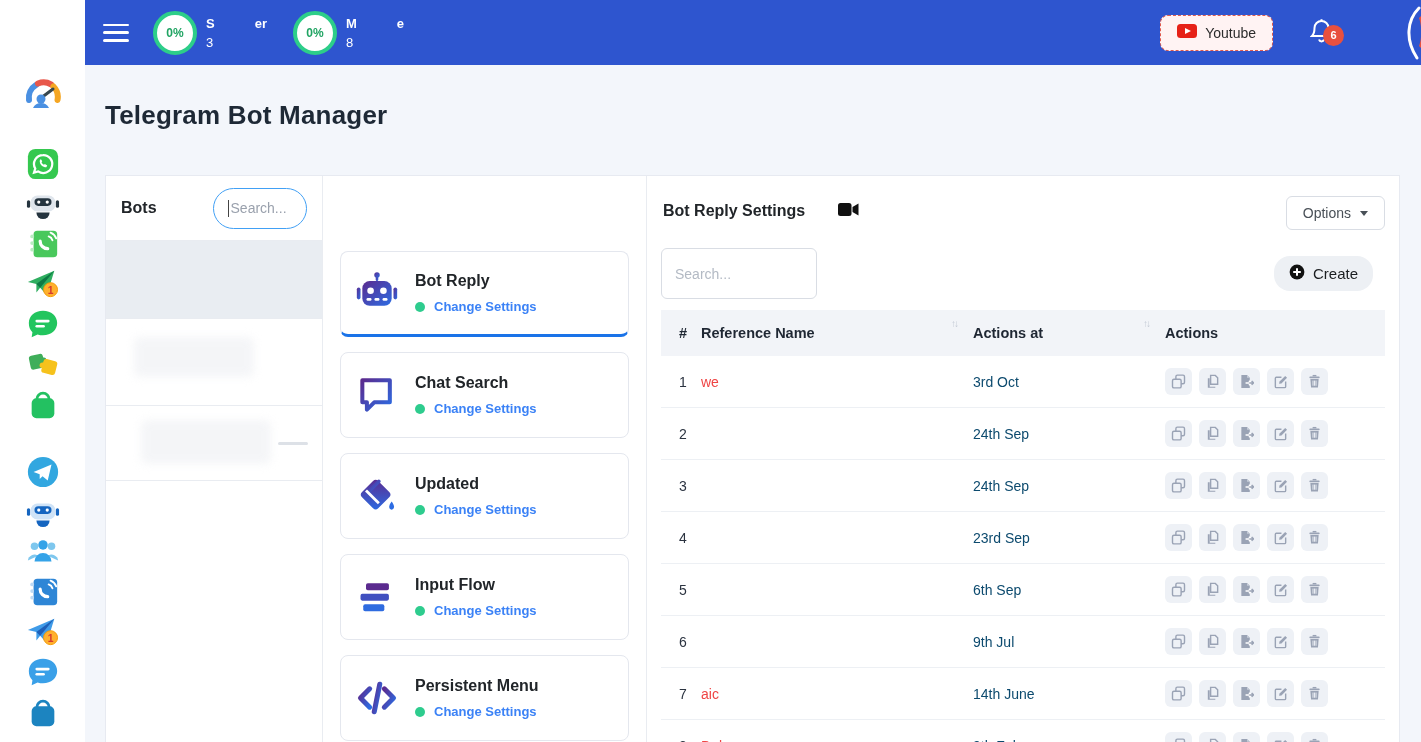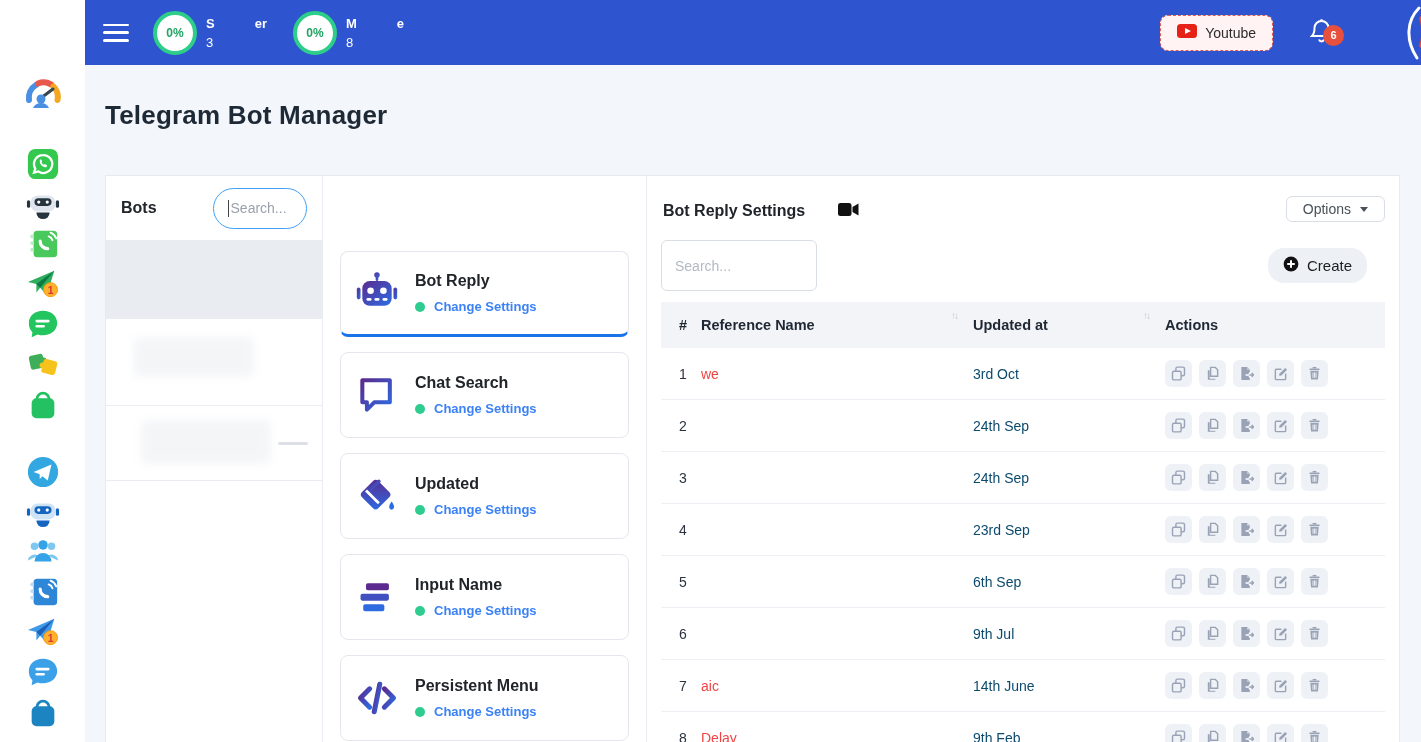--- a/index.html
+++ b/index.html
@@ -71,28 +71,28 @@
   .card-icon svg { width:44px; height:44px; display:block; }
   .card-title { font-size:16px; font-weight:600; color:#212529; }
   .card-status { display:flex; align-items:center; gap:9px; margin-top:9px; }
   .dot { width:10px; height:10px; border-radius:50%; background:#2ecc8e; }
   .chg-link { font-size:13px; font-weight:bold; color:#3b82f6; cursor:pointer; }
 
   
   .rp-head { display:flex; align-items:flex-start; }
   .rp-title-wrap { display:flex; align-items:flex-start; gap:33px; margin-top:6px; margin-left:2px; }
   .rp-title { font-size:16px; font-weight:bold; color:#212529; }
-  .options-btn { margin-left:auto; height:26px; background:#fff; border:1px solid #d9dde4; border-radius:6px;
+  .options-btn { margin-left:auto; height:34px; background:#fff; border:1px solid #d9dde4; border-radius:6px;
     padding:0 16px; display:flex; align-items:center; gap:9px; font-size:14px; color:#495057; cursor:pointer; }
   .caret-down { width:0; height:0; border-left:4.5px solid transparent; border-right:4.5px solid transparent; border-top:5px solid #495057; }
   .rp-toolbar { display:flex; align-items:center; margin-top:18px; }
   .rp-search { width:156px; height:51px; border:1px solid #d9dde4; border-radius:6px; padding:0 13px;
     font-size:14px; color:#333; outline:none; font-family:inherit; }
   .rp-search::placeholder { color:#b3bac4; }
-  .create-btn { margin-left:auto; margin-right:18px; height:35px; background:#edf0f4; border:none; border-radius:16px;
+  .create-btn { margin-left:auto; margin-right:12px; height:35px; background:#edf0f4; border:none; border-radius:16px;
     padding:0 15px; display:flex; align-items:center; gap:8px; font-size:15px; color:#1b1e21; cursor:pointer; font-family:inherit; }
 
   table.rtable { width:100%; border-collapse:collapse; margin-top:11px; }
   .rtable thead th { background:#f2f4f8; text-align:left; font-size:14.5px; color:#1f2733; font-weight:bold;
     height:46px; padding:0 6px; position:relative; }
   .rtable th.th-num { width:34px; padding-left:18px; }
   .rtable th.th-name { width:272px; }
   .rtable th.th-upd { width:192px; }
   .sort-ic { position:absolute; right:10px; top:8px; font-size:10px; color:#c3c9d4; letter-spacing:-2px; }
   .rtable td { height:51px; border-bottom:1px solid #edf0f4; font-size:14px; color:#0c4a6e; padding:0 6px; }
@@ -417,21 +417,21 @@
 
     <div class="card">
       <div class="card-icon">
         <svg viewBox="0 0 48 48">
           <rect x="12" y="9" width="25" height="7.5" rx="2" fill="#5b2b8f"></rect>
           <rect x="6" y="20.5" width="31" height="7.5" rx="2" fill="#4050c0"></rect>
           <rect x="9" y="32" width="23" height="7.5" rx="2" fill="#2e6be0"></rect>
         </svg>
       </div>
       <div>
-        <div class="card-title">Input Name</div>
+        <div class="card-title">Input Flow</div>
         <div class="card-status">
           <span class="dot"></span>
           <span class="chg-link">Change Settings</span>
         </div>
       </div>
     </div>
 
     <div class="card">
       <div class="card-icon">
         <svg viewBox="0 0 48 48" fill="none" stroke="url(#gradPB)" stroke-width="5.5" stroke-linecap="round" stroke-linejoin="round">
@@ -479,21 +479,21 @@
         </span>
         <span>Create</span>
       </button>
     </div>
 
     <table class="rtable">
       <thead>
         <tr>
           <th class="th-num">#</th>
           <th class="th-name"><span>Reference Name</span><span class="sort-ic">↑↓</span></th>
-          <th class="th-upd"><span>Updated at</span><span class="sort-ic">↑↓</span></th>
+          <th class="th-upd"><span>Actions at</span><span class="sort-ic">↑↓</span></th>
           <th>Actions</th>
         </tr>
       </thead>
       <tbody>
         <tr>
           <td class="td-num">1</td>
           <td class="td-name">we</td>
           <td>3rd Oct</td>
           <td>
               <div class="actions-cell">

